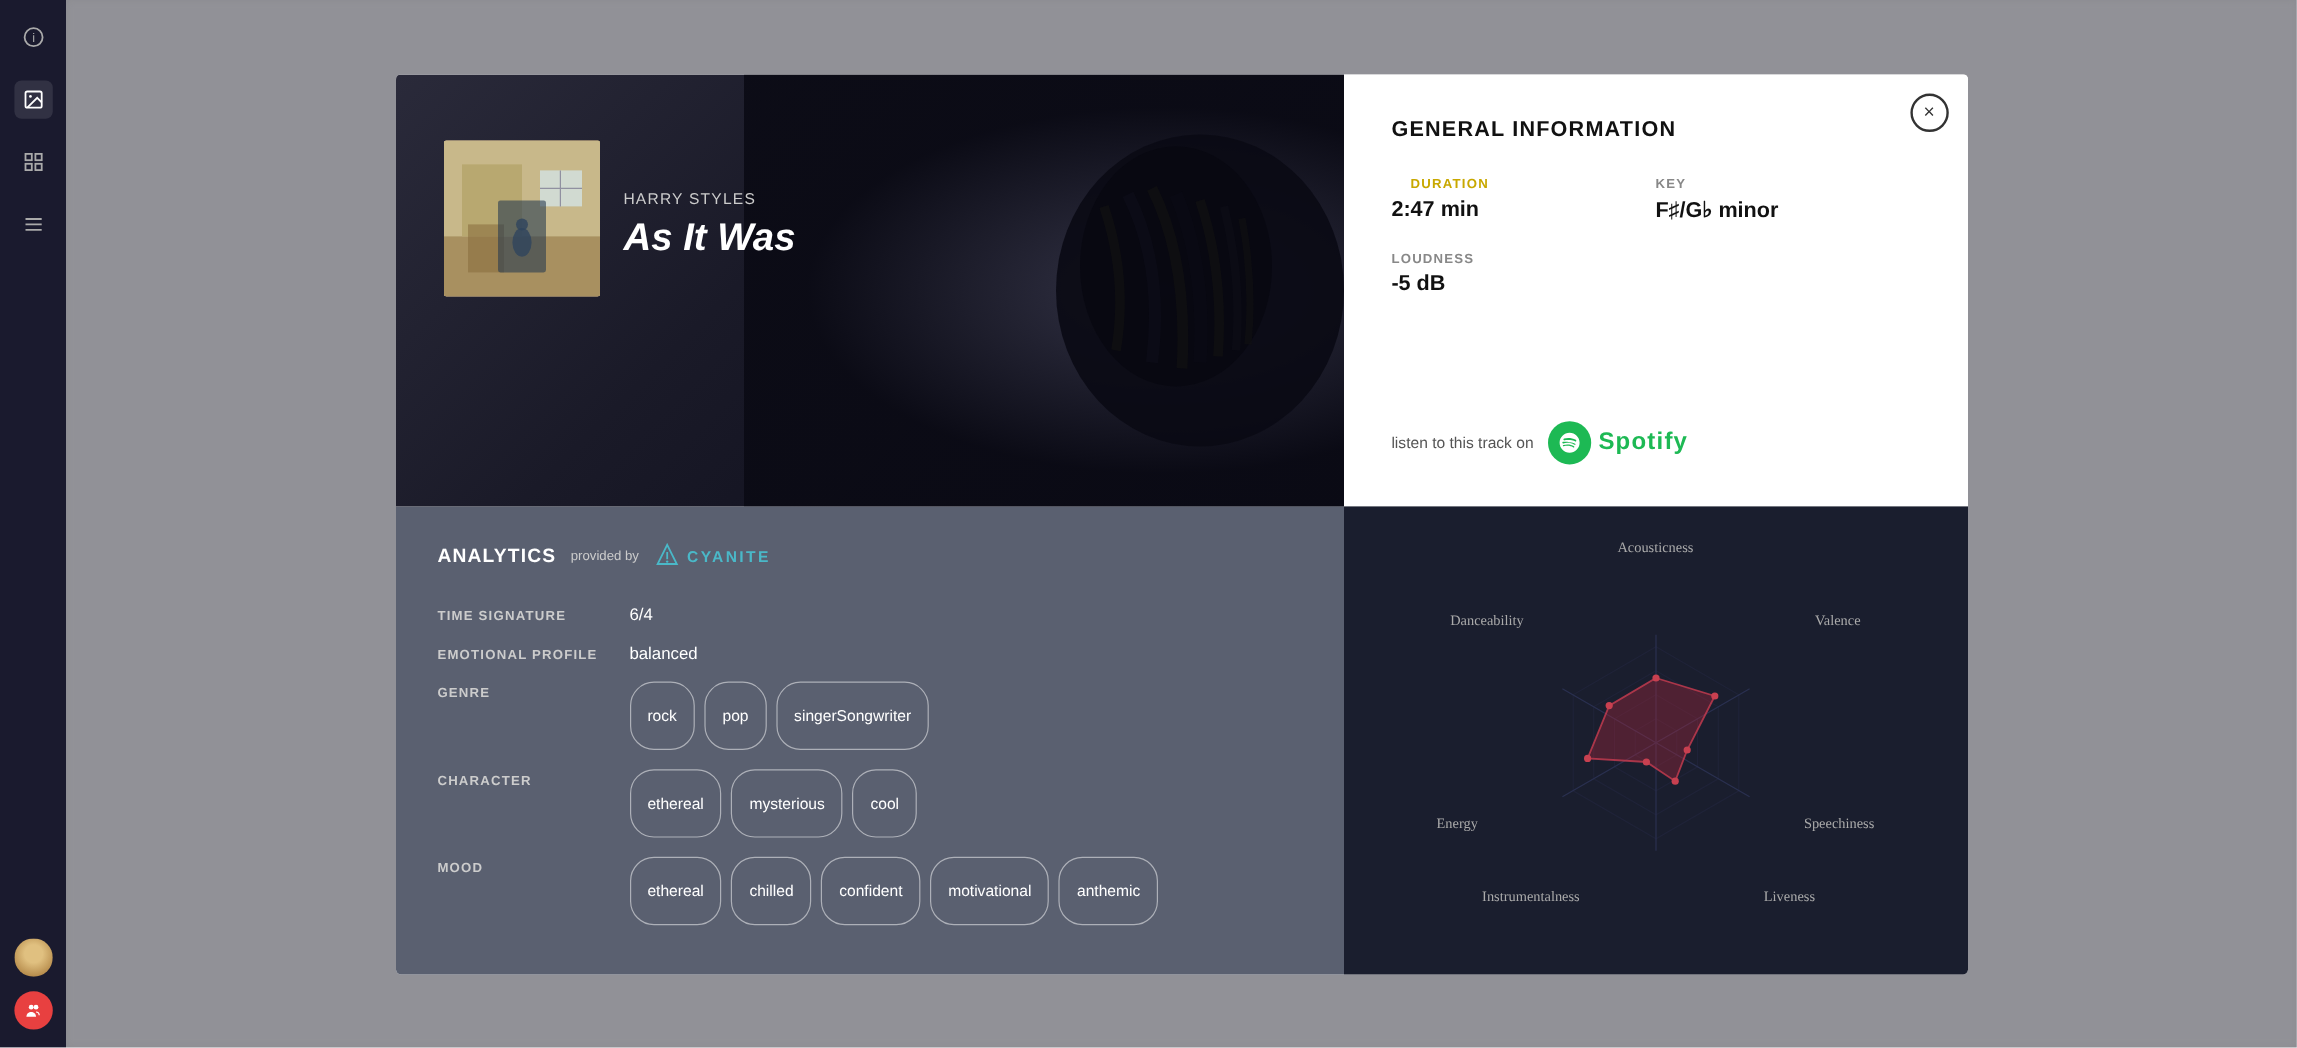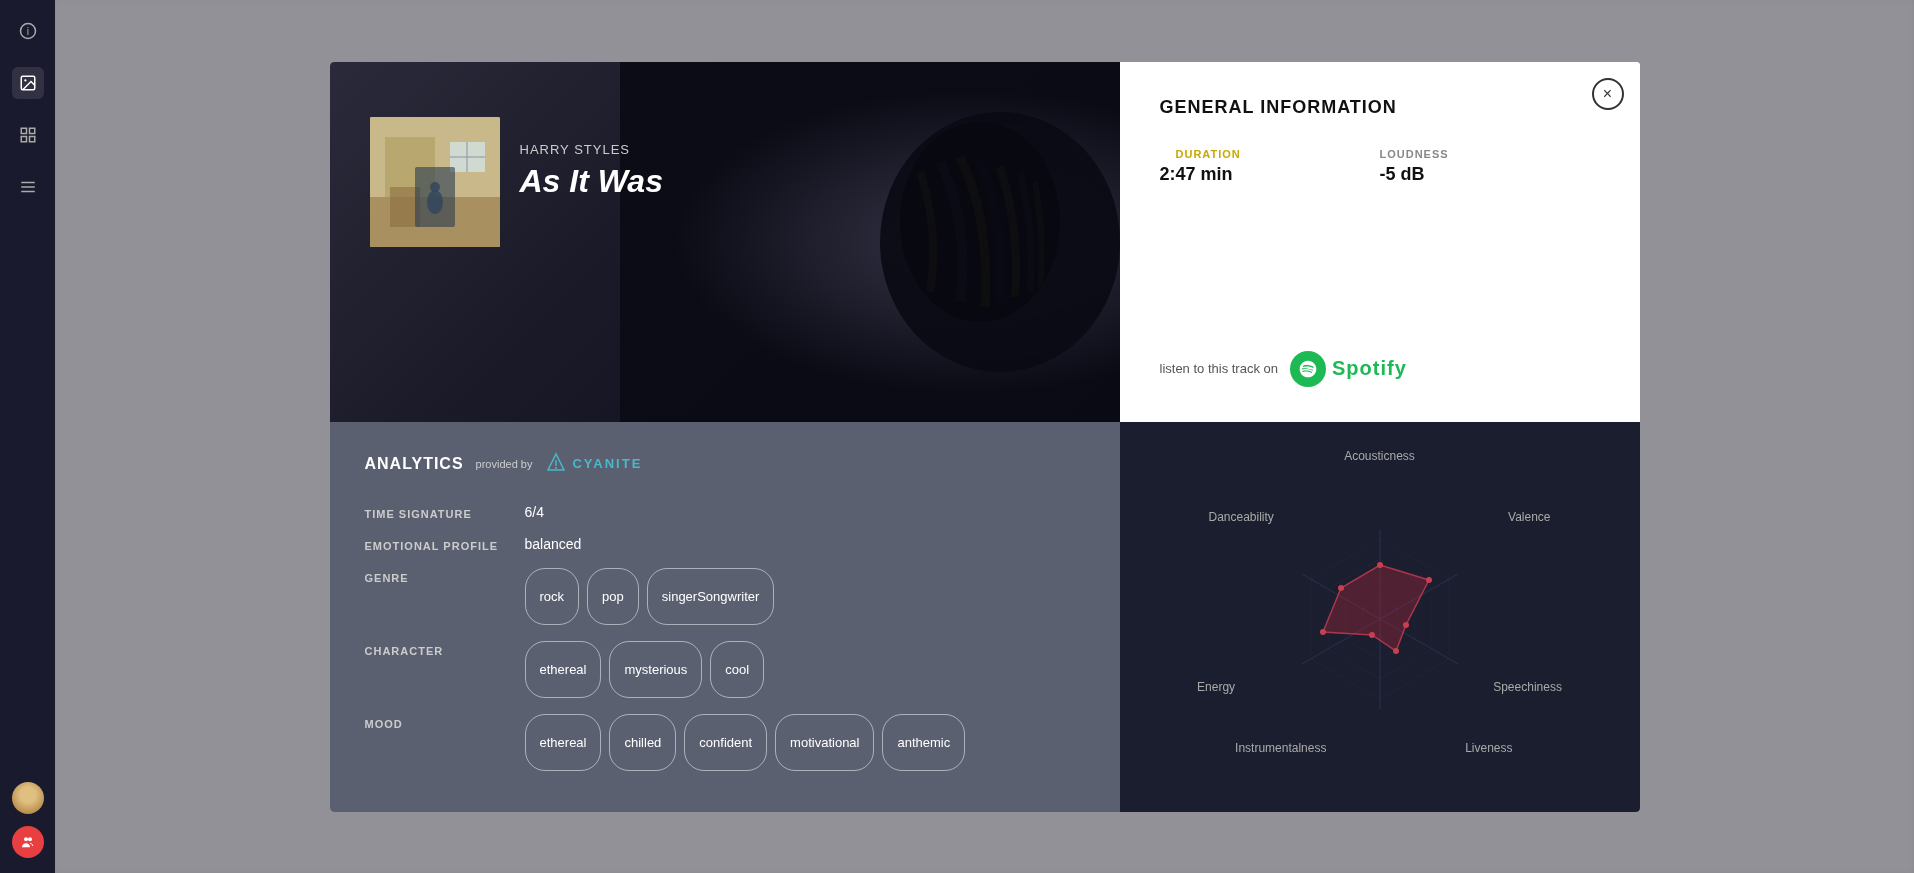--- a/index.html
+++ b/index.html
@@ -182,20 +182,21 @@
       position: absolute;
       left: 190px;
       top: 80px;
     }
     .track-artist {
       color: #ccc;
       font-size: 13px;
       letter-spacing: 1px;
       text-transform: uppercase;
       margin-bottom: 6px;
+      margin-top: 16px;
     }
     .track-title {
       color: #ffffff;
       font-size: 32px;
       font-weight: 700;
       font-style: italic;
     }
 
     
     .info-panel {
@@ -365,20 +366,21 @@
       position: relative;
       width: 380px;
       height: 340px;
     }
 
     .radar-label {
       position: absolute;
       font-size: 12px;
       color: #aaa;
       text-align: center;
+      font-family: Liberation Serif, serif;
     }
 
     
     .radar-svg {
       position: absolute;
       top: 50%;
       left: 50%;
       transform: translate(-50%, -50%);
     }
   </style>
@@ -483,20 +485,24 @@
 
       <div class="info-panel">
         <div class="info-title">GENERAL INFORMATION</div>
 
         <div class="info-grid">
           <div class="info-item">
             <div class="info-label duration">DURATION</div>
             <div class="info-value">2:47 min</div>
           </div>
           <div class="info-item">
+            <div class="info-label key">KEY</div>
+            <div class="info-value">F♯/G♭ minor</div>
+          </div>
+          <div class="info-item">
             <div class="info-label loudness">LOUDNESS</div>
             <div class="info-value">-5 dB</div>
           </div>
         </div>
 
         <div class="spotify-section">
           <span class="spotify-text">listen to this track on</span>
           <div class="spotify-logo">
             <div class="spotify-circle">
               <svg viewBox="0 0 24 24" fill="white">

